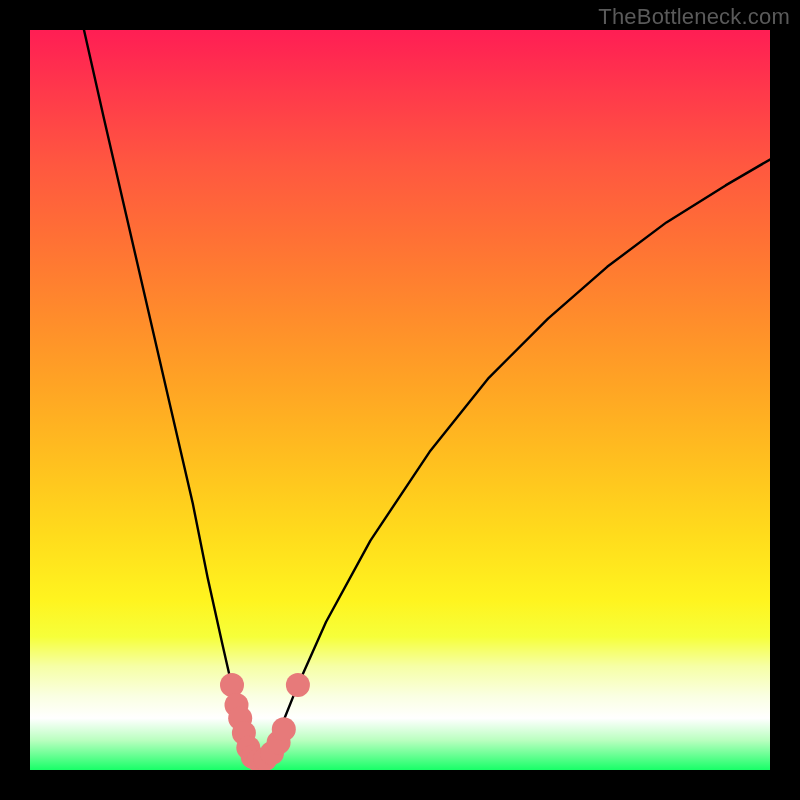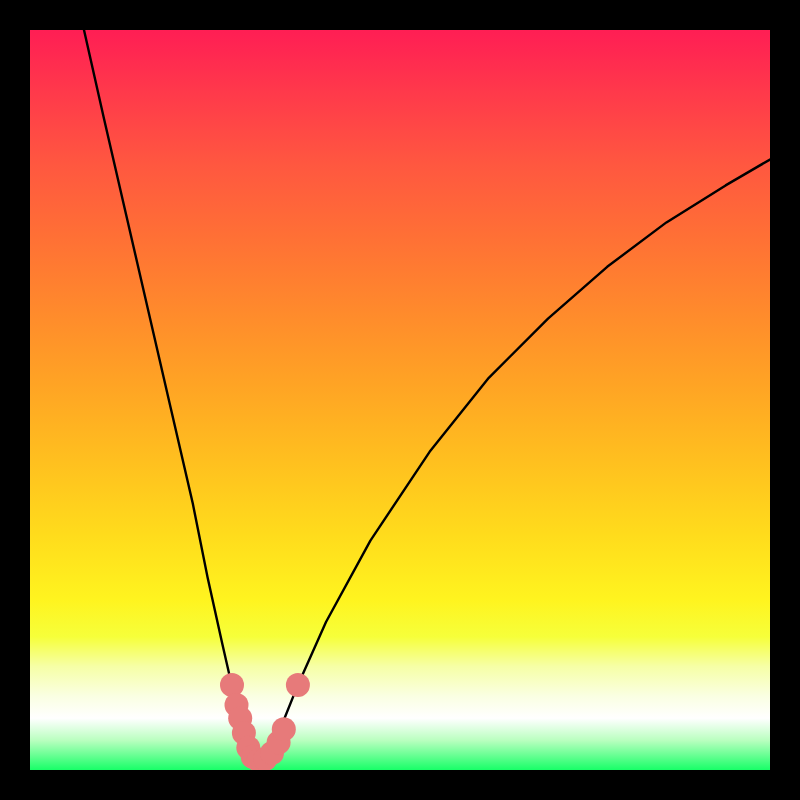--- a/index.html
+++ b/index.html
@@ -65,20 +65,21 @@
     left: 0;
     top: 0;
     width: 740px;
     height: 740px;
   }
 </style>
 </head>
 <body>
 
 <div class="stage">
+  <div class="watermark">TheBottleneck.com</div>
 
   <div class="plot-area">
     <div class="gradient"></div>
     <svg class="curve" viewBox="0 0 740 740" preserveAspectRatio="none">
       <g id="curve-path">
           <path d="M54.0 0.0 L74.0 88.8 L96.2 185.0 L118.4 281.2 L140.6 377.4 L162.8 473.6 L177.6 547.6 L192.4 614.2 L204.2 666.0 L213.1 699.3 L219.0 721.5 L225.0 730.4 L230.9 730.4 L239.8 721.5 L250.1 699.3 L266.4 658.6 L296.0 592.0 L340.4 510.6 L399.6 421.8 L458.8 347.8 L518.0 288.6 L577.2 236.8 L636.4 192.4 L695.6 155.4 L740.0 129.5" fill="none" stroke="#000000" stroke-width="2.4" stroke-linecap="round" stroke-linejoin="round"></path>
         </g>
       <g id="marker-layer">
           <circle cx="202.0" cy="654.9" r="12" fill="#e77a7a"></circle>
           <circle cx="206.5" cy="674.9" r="12" fill="#e77a7a"></circle>

